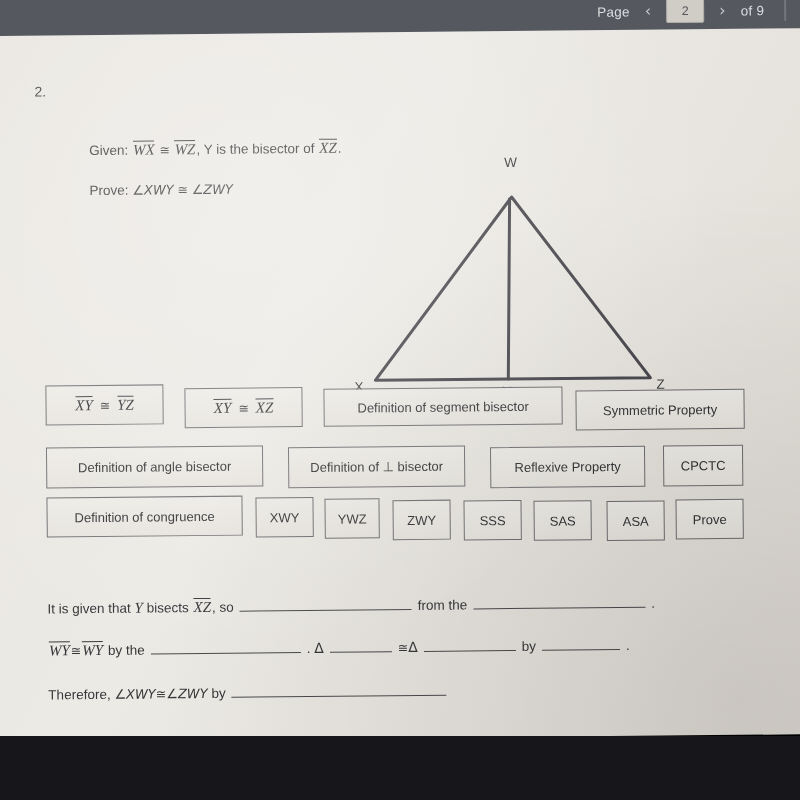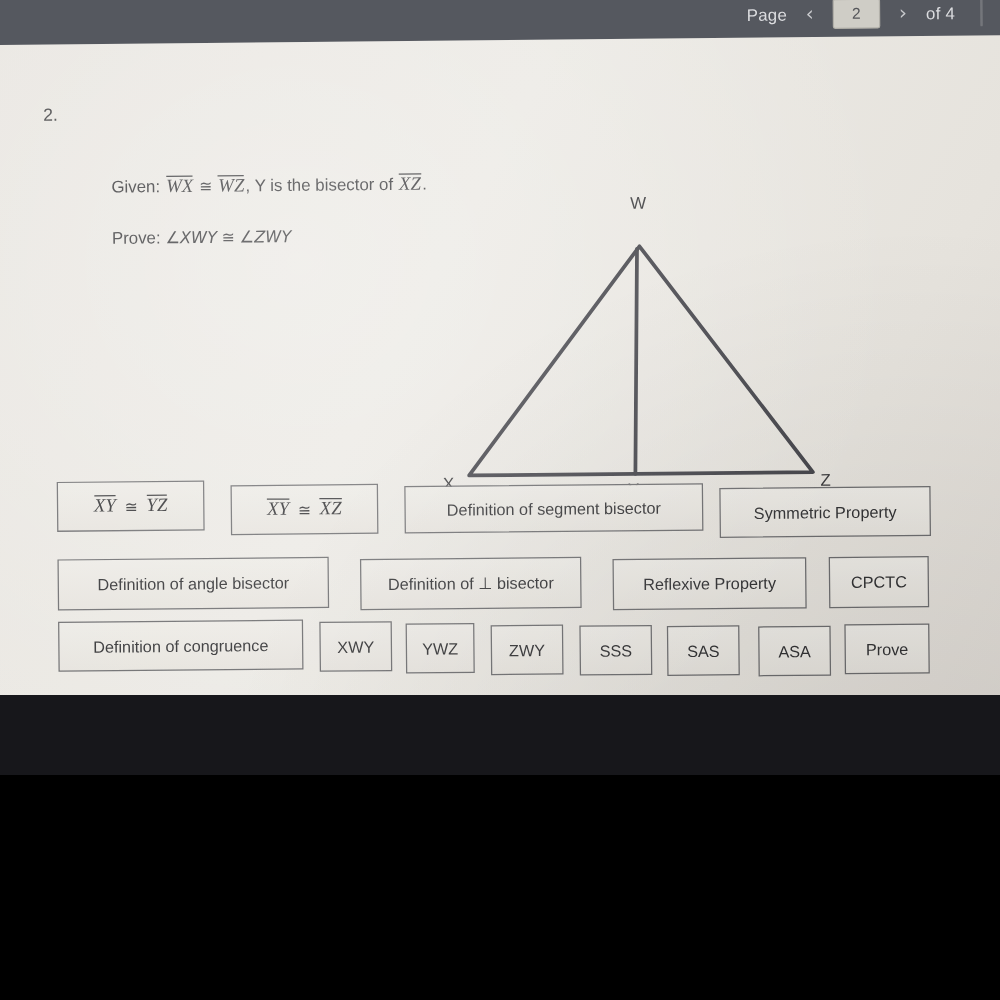--- a/index.html
+++ b/index.html
@@ -10,21 +10,21 @@
   body {
     width: 800px;
     height: 800px;
     overflow: hidden;
     font-family: "Liberation Sans", sans-serif;
   }
 
   #screen {
     position: relative;
     width: 800px;
-    height: 620px;
+    height: 800px;
     background: #000000;
     overflow: hidden;
   }
 
   
   #topbar {
     position: absolute;
     left: -6px;
     top: -4px;
     width: 814px;
@@ -204,21 +204,21 @@
 <body>
 
 <div id="screen">
 
   <div id="topbar">
     <div id="topbar-inner">
       <span class="nav-label">Page</span>
       <span class="nav-arrow">‹</span>
       <span id="page-box">2</span>
       <span class="nav-arrow">›</span>
-      <span class="nav-label">of 4</span>
+      <span class="nav-label">of 9</span>
     </div>
     <div id="topbar-divider"></div>
   </div>
 
   <div id="page">
 
     <div class="lay" id="qnum">2.</div>
 
     <div class="lay" id="given-line">
       <span>Given:</span>

